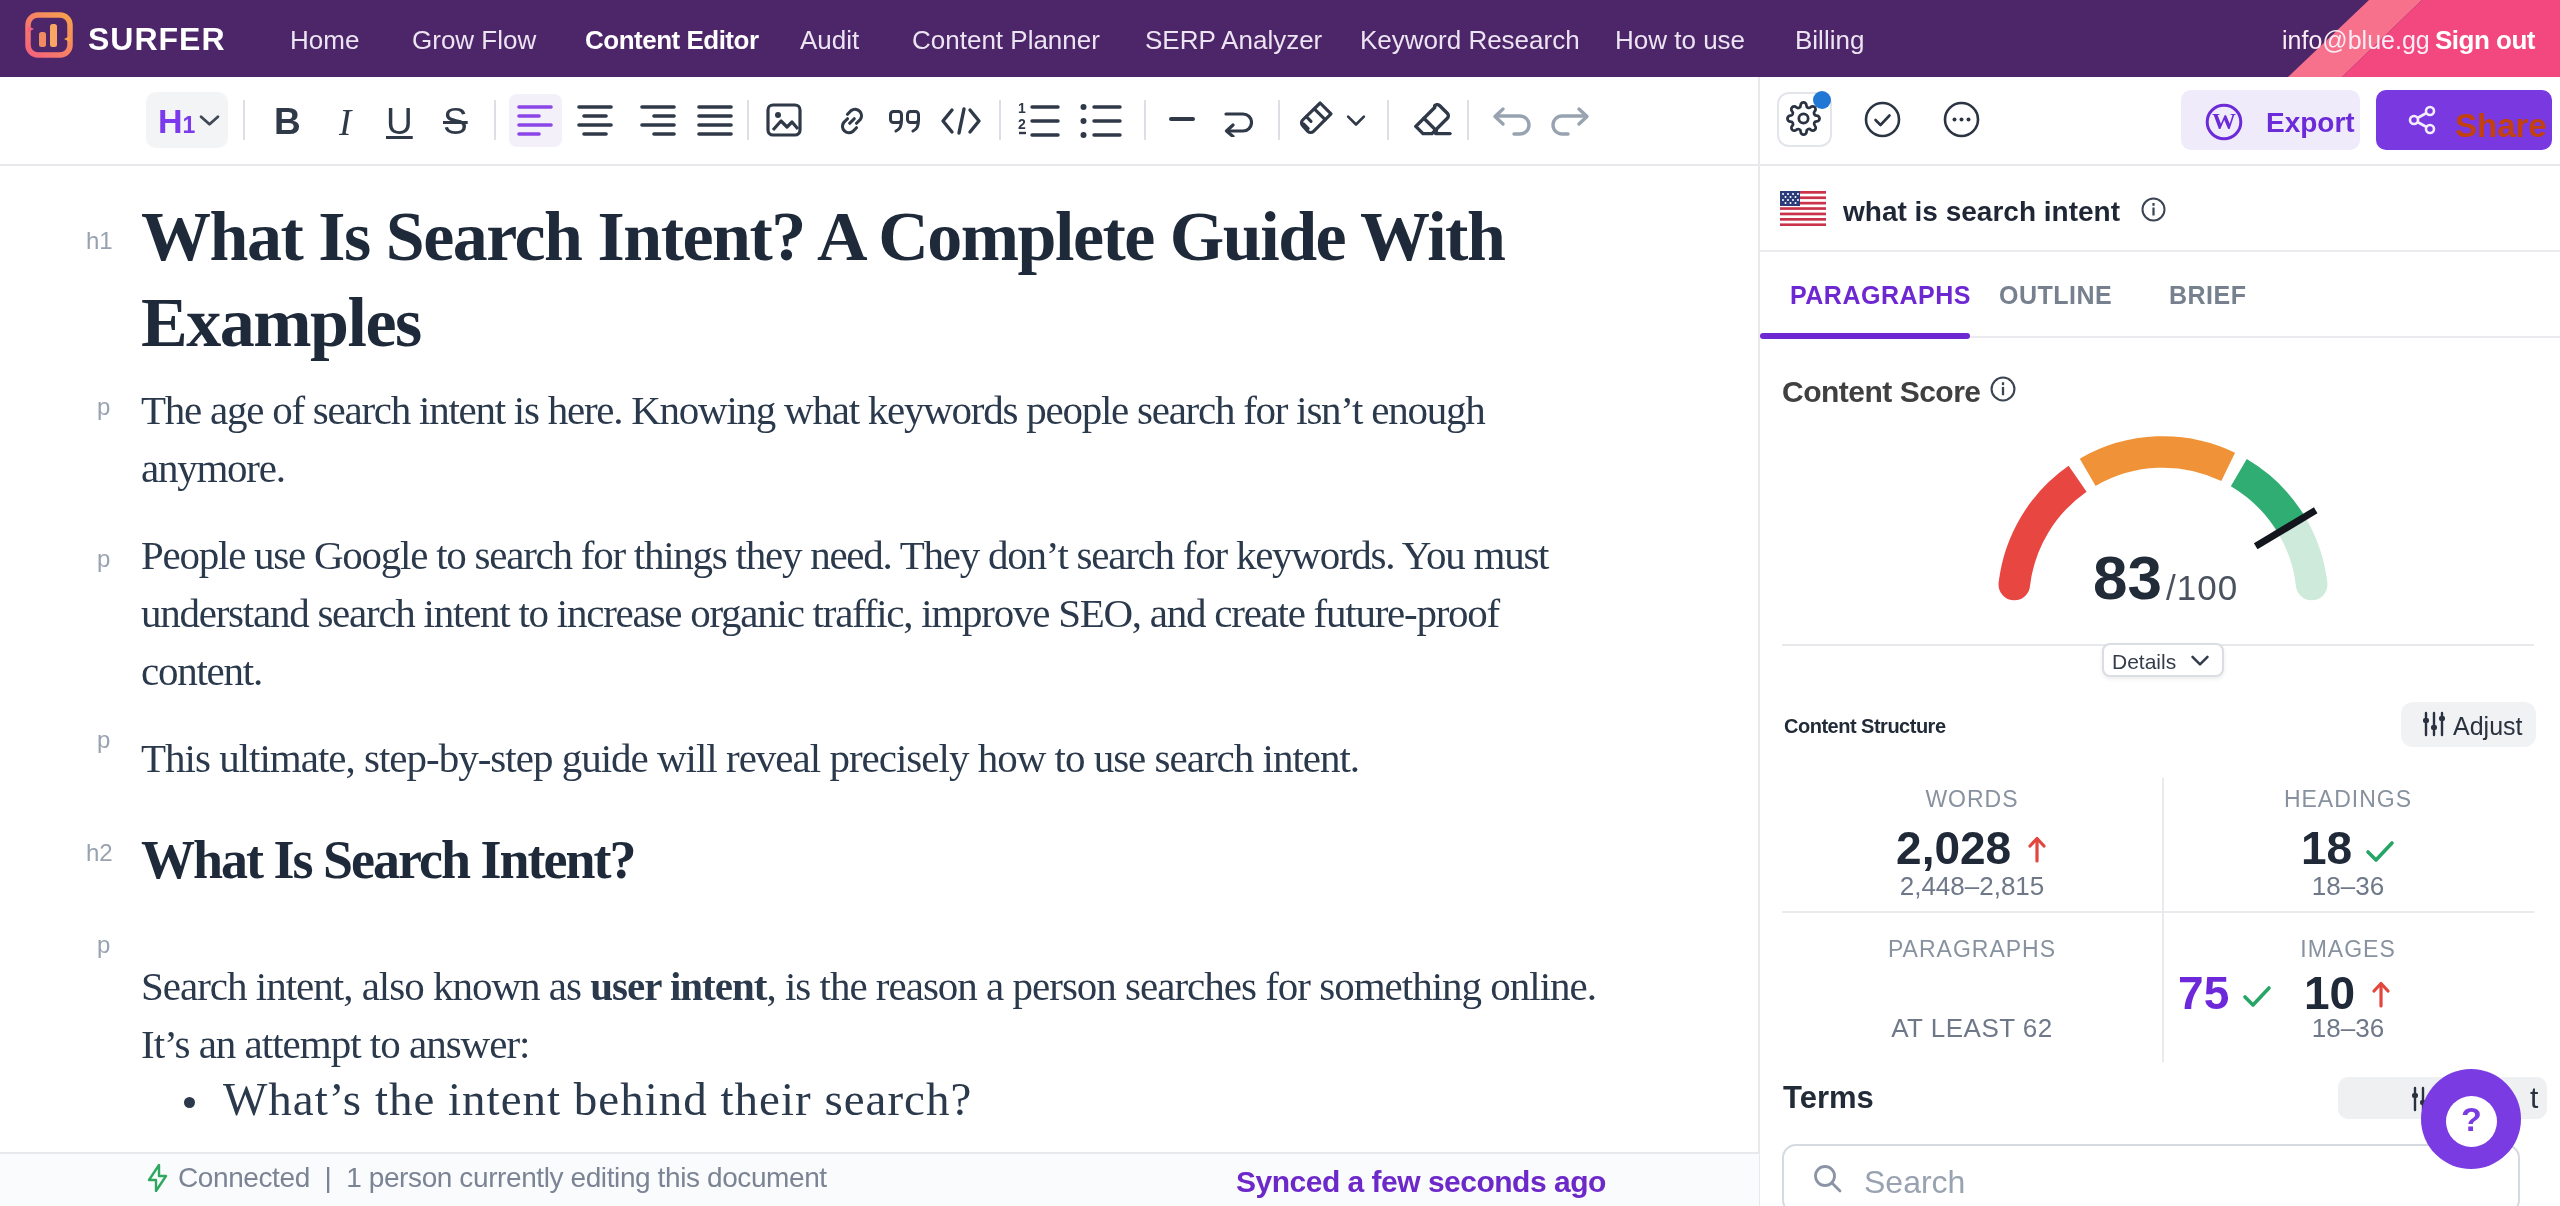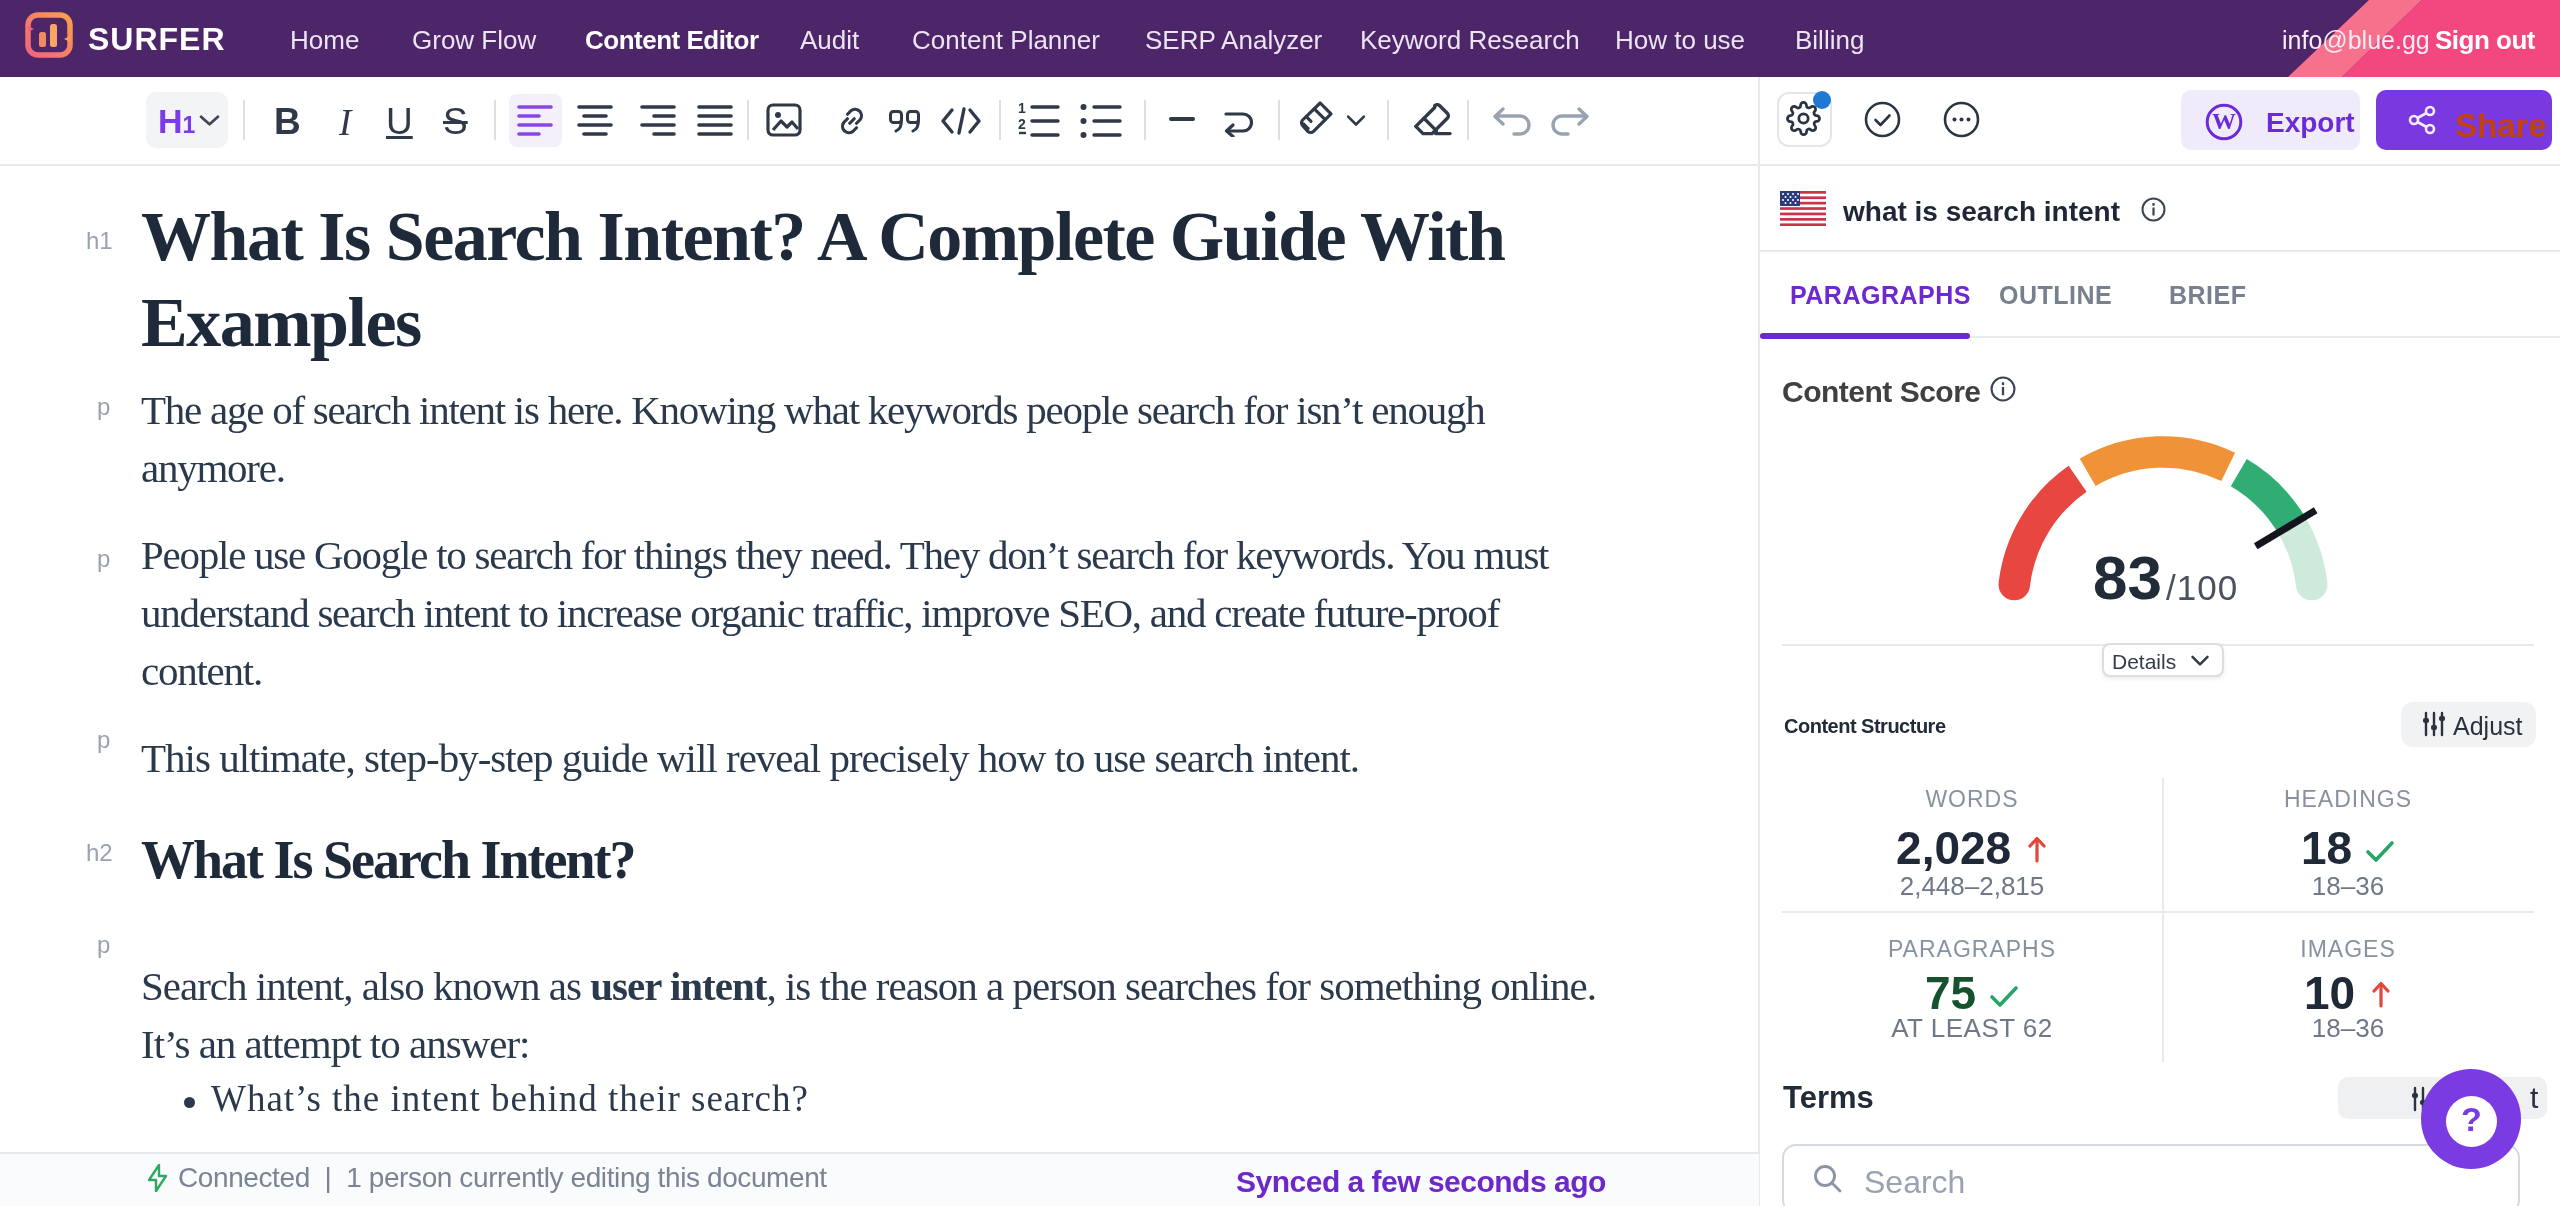--- a/index.html
+++ b/index.html
@@ -238,21 +238,21 @@
 <div class="ser" style="left:141px;top:381.2px;font-size:41px;line-height:58px;letter-spacing:-1.25px">The age of search intent is here. Knowing what keywords people search for isn’t enough<br>anymore.</div>
 <div class="gut" style="left:97px;top:545px">p</div>
 <div class="ser" style="left:141px;top:526.2px;font-size:41px;line-height:58px;letter-spacing:-1.25px">People use Google to search for things they need. They don’t search for keywords. You must<br>understand search intent to increase organic traffic, improve SEO, and create future-proof<br>content.</div>
 <div class="gut" style="left:97px;top:726px">p</div>
 <div class="ser" style="left:141px;top:729.2px;font-size:41px;line-height:58px;letter-spacing:-1px">This ultimate, step-by-step guide will reveal precisely how to use search intent.</div>
 <div class="gut" style="left:86px;top:839px">h2</div>
 <div class="ser" style="left:141px;top:824.8px;font-size:54px;line-height:70px;font-weight:bold;color:#1e2939;letter-spacing:-2px">What Is Search Intent?</div>
 <div class="gut" style="left:97px;top:931px">p</div>
 <div class="ser" style="left:141px;top:957px;font-size:41px;line-height:58px;letter-spacing:-1px">Search intent, also known as <b>user intent</b>, is the reason a person searches for something online.<br>It’s an attempt to answer:</div>
 <div class="abs" style="left:184px;top:1097px;width:11px;height:11px;border-radius:50%;background:#2b394c"></div>
-<div class="ser" style="left:211px;top:1070px;font-size:37px;line-height:58px;letter-spacing:1px">What’s the intent behind their search?</div>
+<div class="ser" style="left:223px;top:1070px;font-size:47px;line-height:58px;letter-spacing:1px">What’s the intent behind their search?</div>
 
 <div class="status"></div>
 <svg class="abs" style="left:147px;top:1164px" width="21" height="28" viewBox="0 0 21 28">
   <path d="M12 1 L2 16 h7 L9 27 L19 12 h-7 Z" fill="none" stroke="#2ea860" stroke-width="2.4" stroke-linejoin="round"></path>
 </svg>
 <div class="stxt" style="left:178px;top:1161.3px;font-size:28px;line-height:34px;color:#7a8494;letter-spacing:-0.4px">Connected&nbsp; | &nbsp;1 person currently editing this document</div>
 <div class="stxt" style="left:1236px;top:1164.3px;font-size:30px;line-height:36px;font-weight:bold;color:#6d28c9;letter-spacing:-0.5px">Synced a few seconds ago</div>
 
 <div class="side"></div>
 <svg class="abs" style="left:1780px;top:191px" width="46" height="35" viewBox="0 0 46 35">
@@ -344,21 +344,21 @@
         <path d="M4 12 L11 4.5 L18 12"></path>
       </g>
     </svg></div>
 <div class="stxt" style="left:2048px;top:823px;width:600px;text-align:center;font-size:46px;line-height:50px;font-weight:bold;color:#202938">18 <svg width="30" height="24" viewBox="0 0 30 24" style="display:inline-block">
       <path d="M3 12 L11 20 L27 3" fill="none" stroke="#27a567" stroke-width="3.6" stroke-linecap="round" stroke-linejoin="round"></path>
     </svg></div>
 <div class="stxt" style="left:1672px;top:871px;width:600px;text-align:center;font-size:26px;color:#6e7888">2,448–2,815</div>
 <div class="stxt" style="left:2048px;top:871px;width:600px;text-align:center;font-size:26px;color:#6e7888">18–36</div>
 <div class="stxt" style="left:1672px;top:936px;width:600px;text-align:center;font-size:23px;color:#87919f;letter-spacing:1px">PARAGRAPHS</div>
 <div class="stxt" style="left:2048px;top:936px;width:600px;text-align:center;font-size:23px;color:#87919f;letter-spacing:1px">IMAGES</div>
-<div class="stxt" style="left:1672px;top:968px;width:600px;text-align:center;font-size:46px;line-height:50px;font-weight:bold;color:#14532d">75 <svg width="30" height="24" viewBox="0 0 30 24" style="display:inline-block">
+<div class="stxt" style="left:1672px;top:968px;width:600px;text-align:right;font-size:46px;line-height:50px;font-weight:bold;color:#6d28d9">75 <svg width="30" height="24" viewBox="0 0 30 24" style="display:inline-block">
       <path d="M3 12 L11 20 L27 3" fill="none" stroke="#27a567" stroke-width="3.6" stroke-linecap="round" stroke-linejoin="round"></path>
     </svg></div>
 <div class="stxt" style="left:2048px;top:968px;width:600px;text-align:center;font-size:46px;line-height:50px;font-weight:bold;color:#202938">10 <svg width="22" height="30" viewBox="0 0 22 30" style="display:inline-block;margin-left:2px">
       <g fill="none" stroke="#e2463c" stroke-width="3.2" stroke-linecap="round" stroke-linejoin="round">
         <line x1="11" y1="27" x2="11" y2="5"></line>
         <path d="M4 12 L11 4.5 L18 12"></path>
       </g>
     </svg></div>
 <div class="stxt" style="left:1672px;top:1013px;width:600px;text-align:center;font-size:26px;color:#6e7888;letter-spacing:0.5px">AT LEAST 62</div>
 <div class="stxt" style="left:2048px;top:1013px;width:600px;text-align:center;font-size:26px;color:#6e7888">18–36</div>

